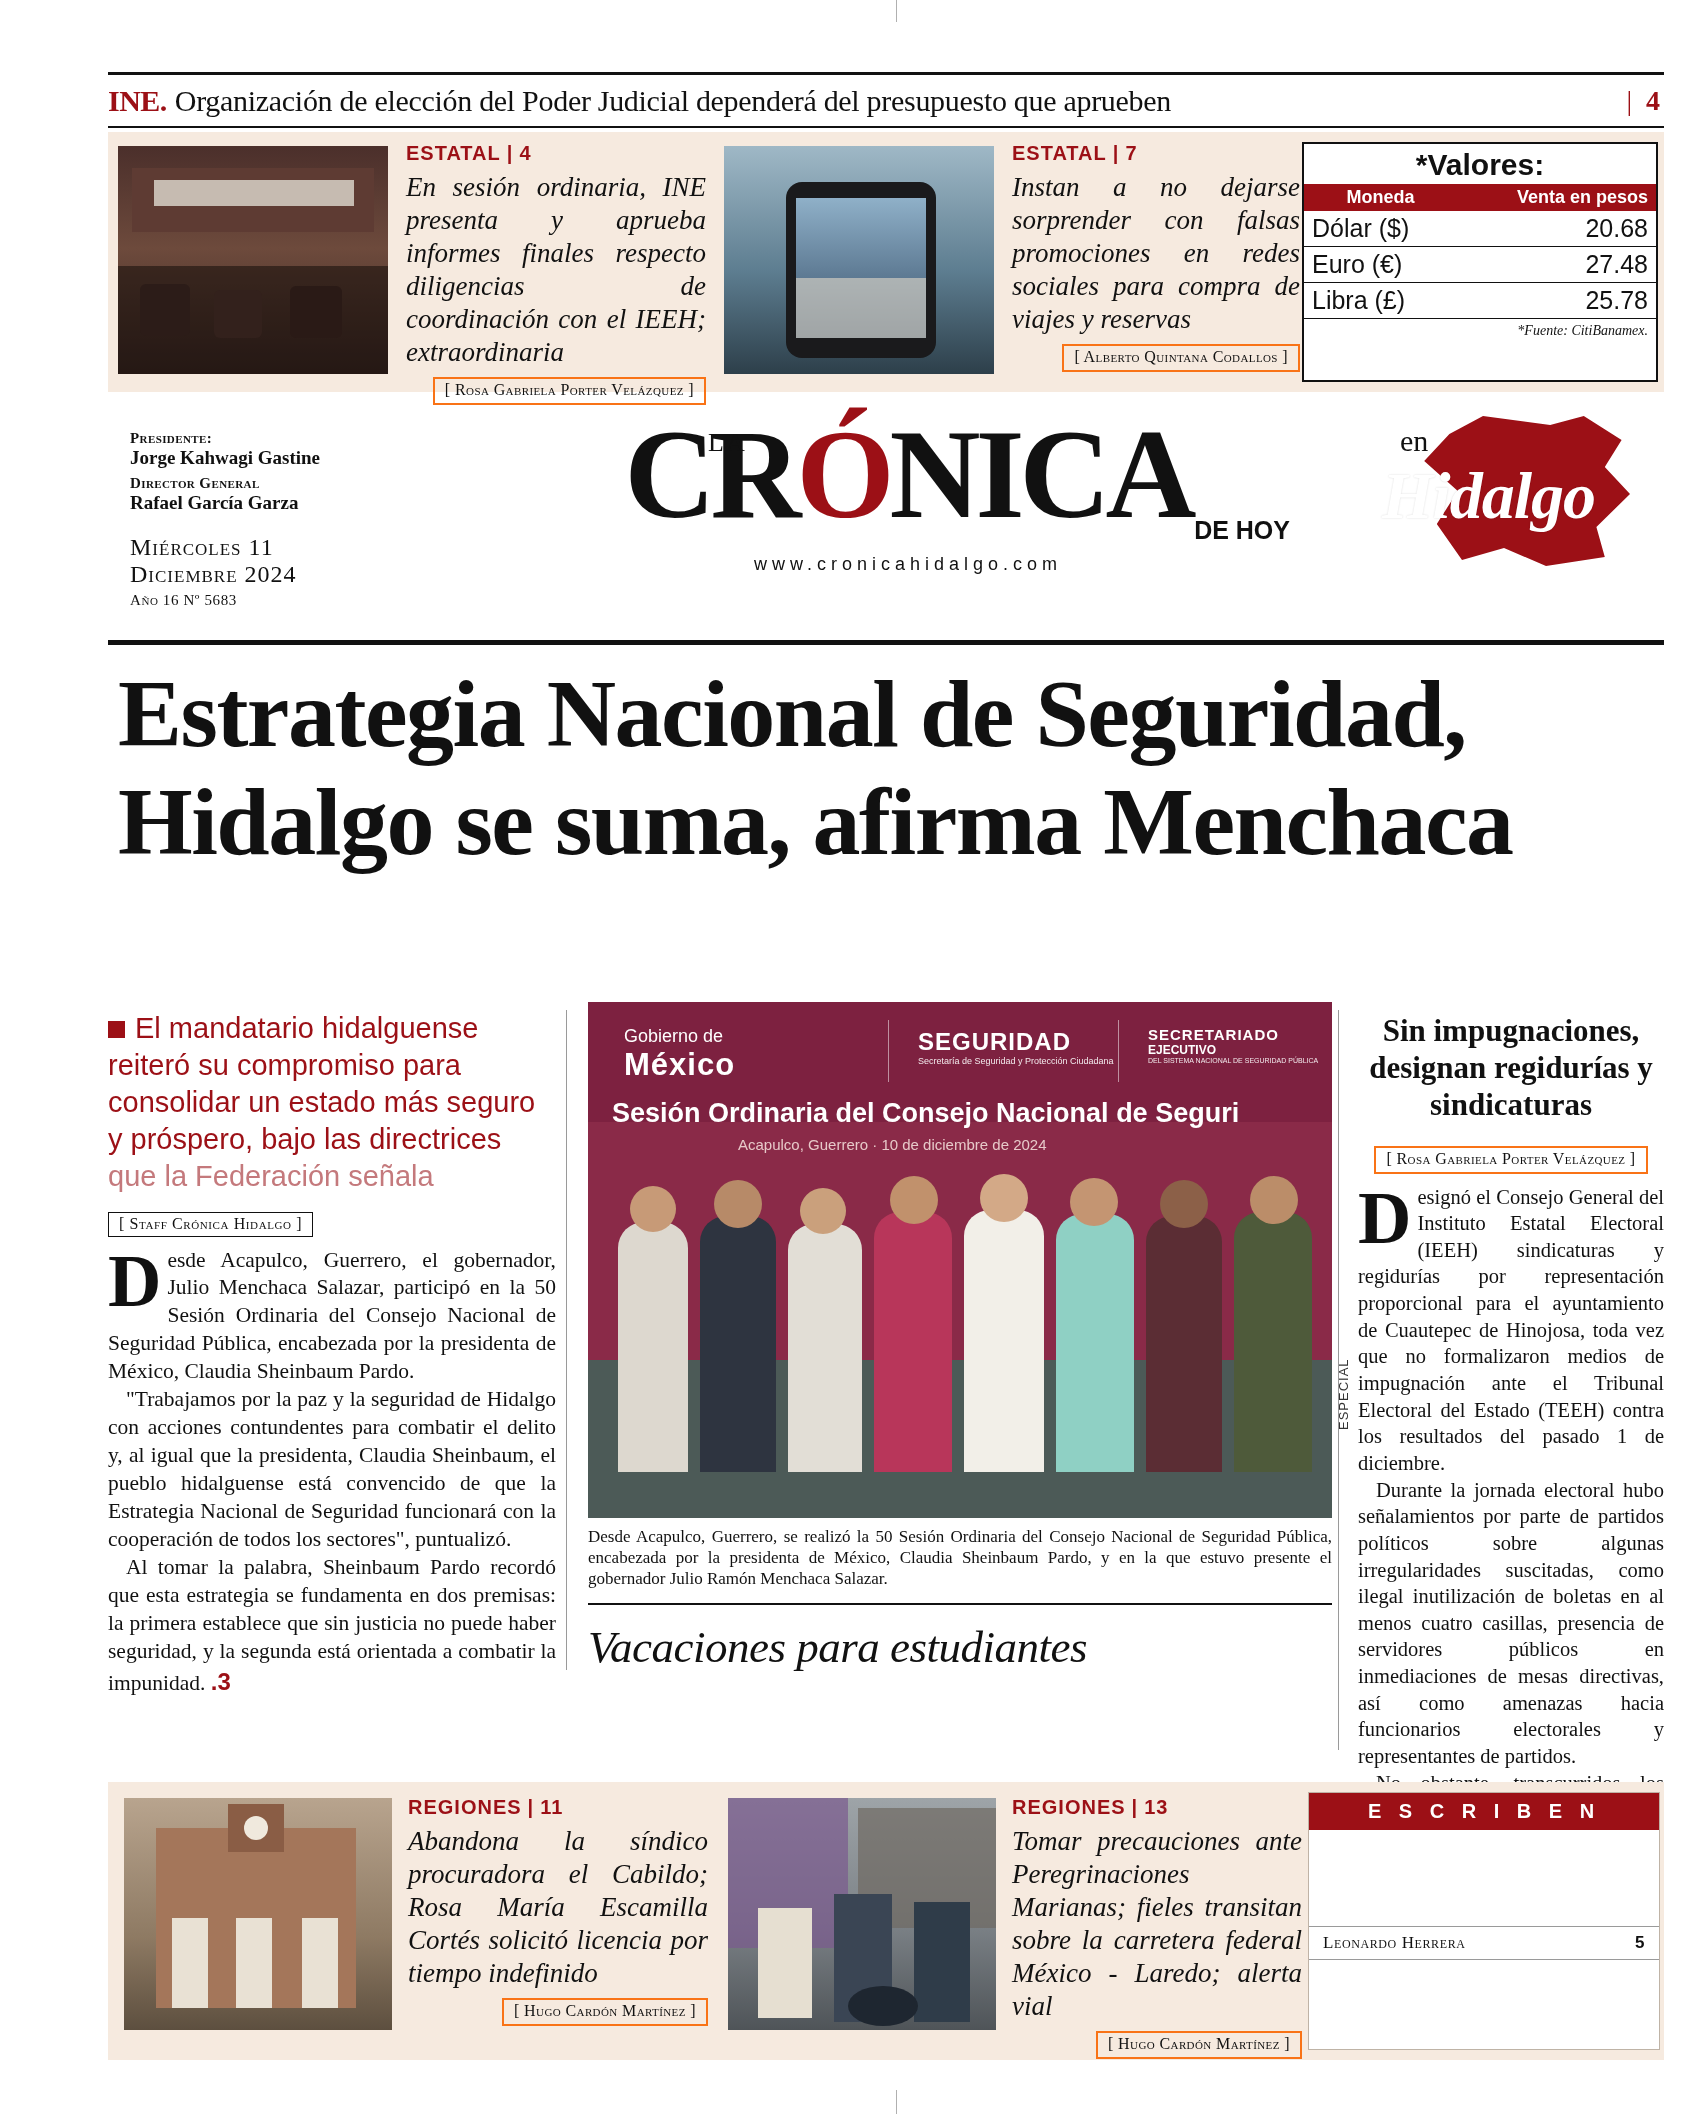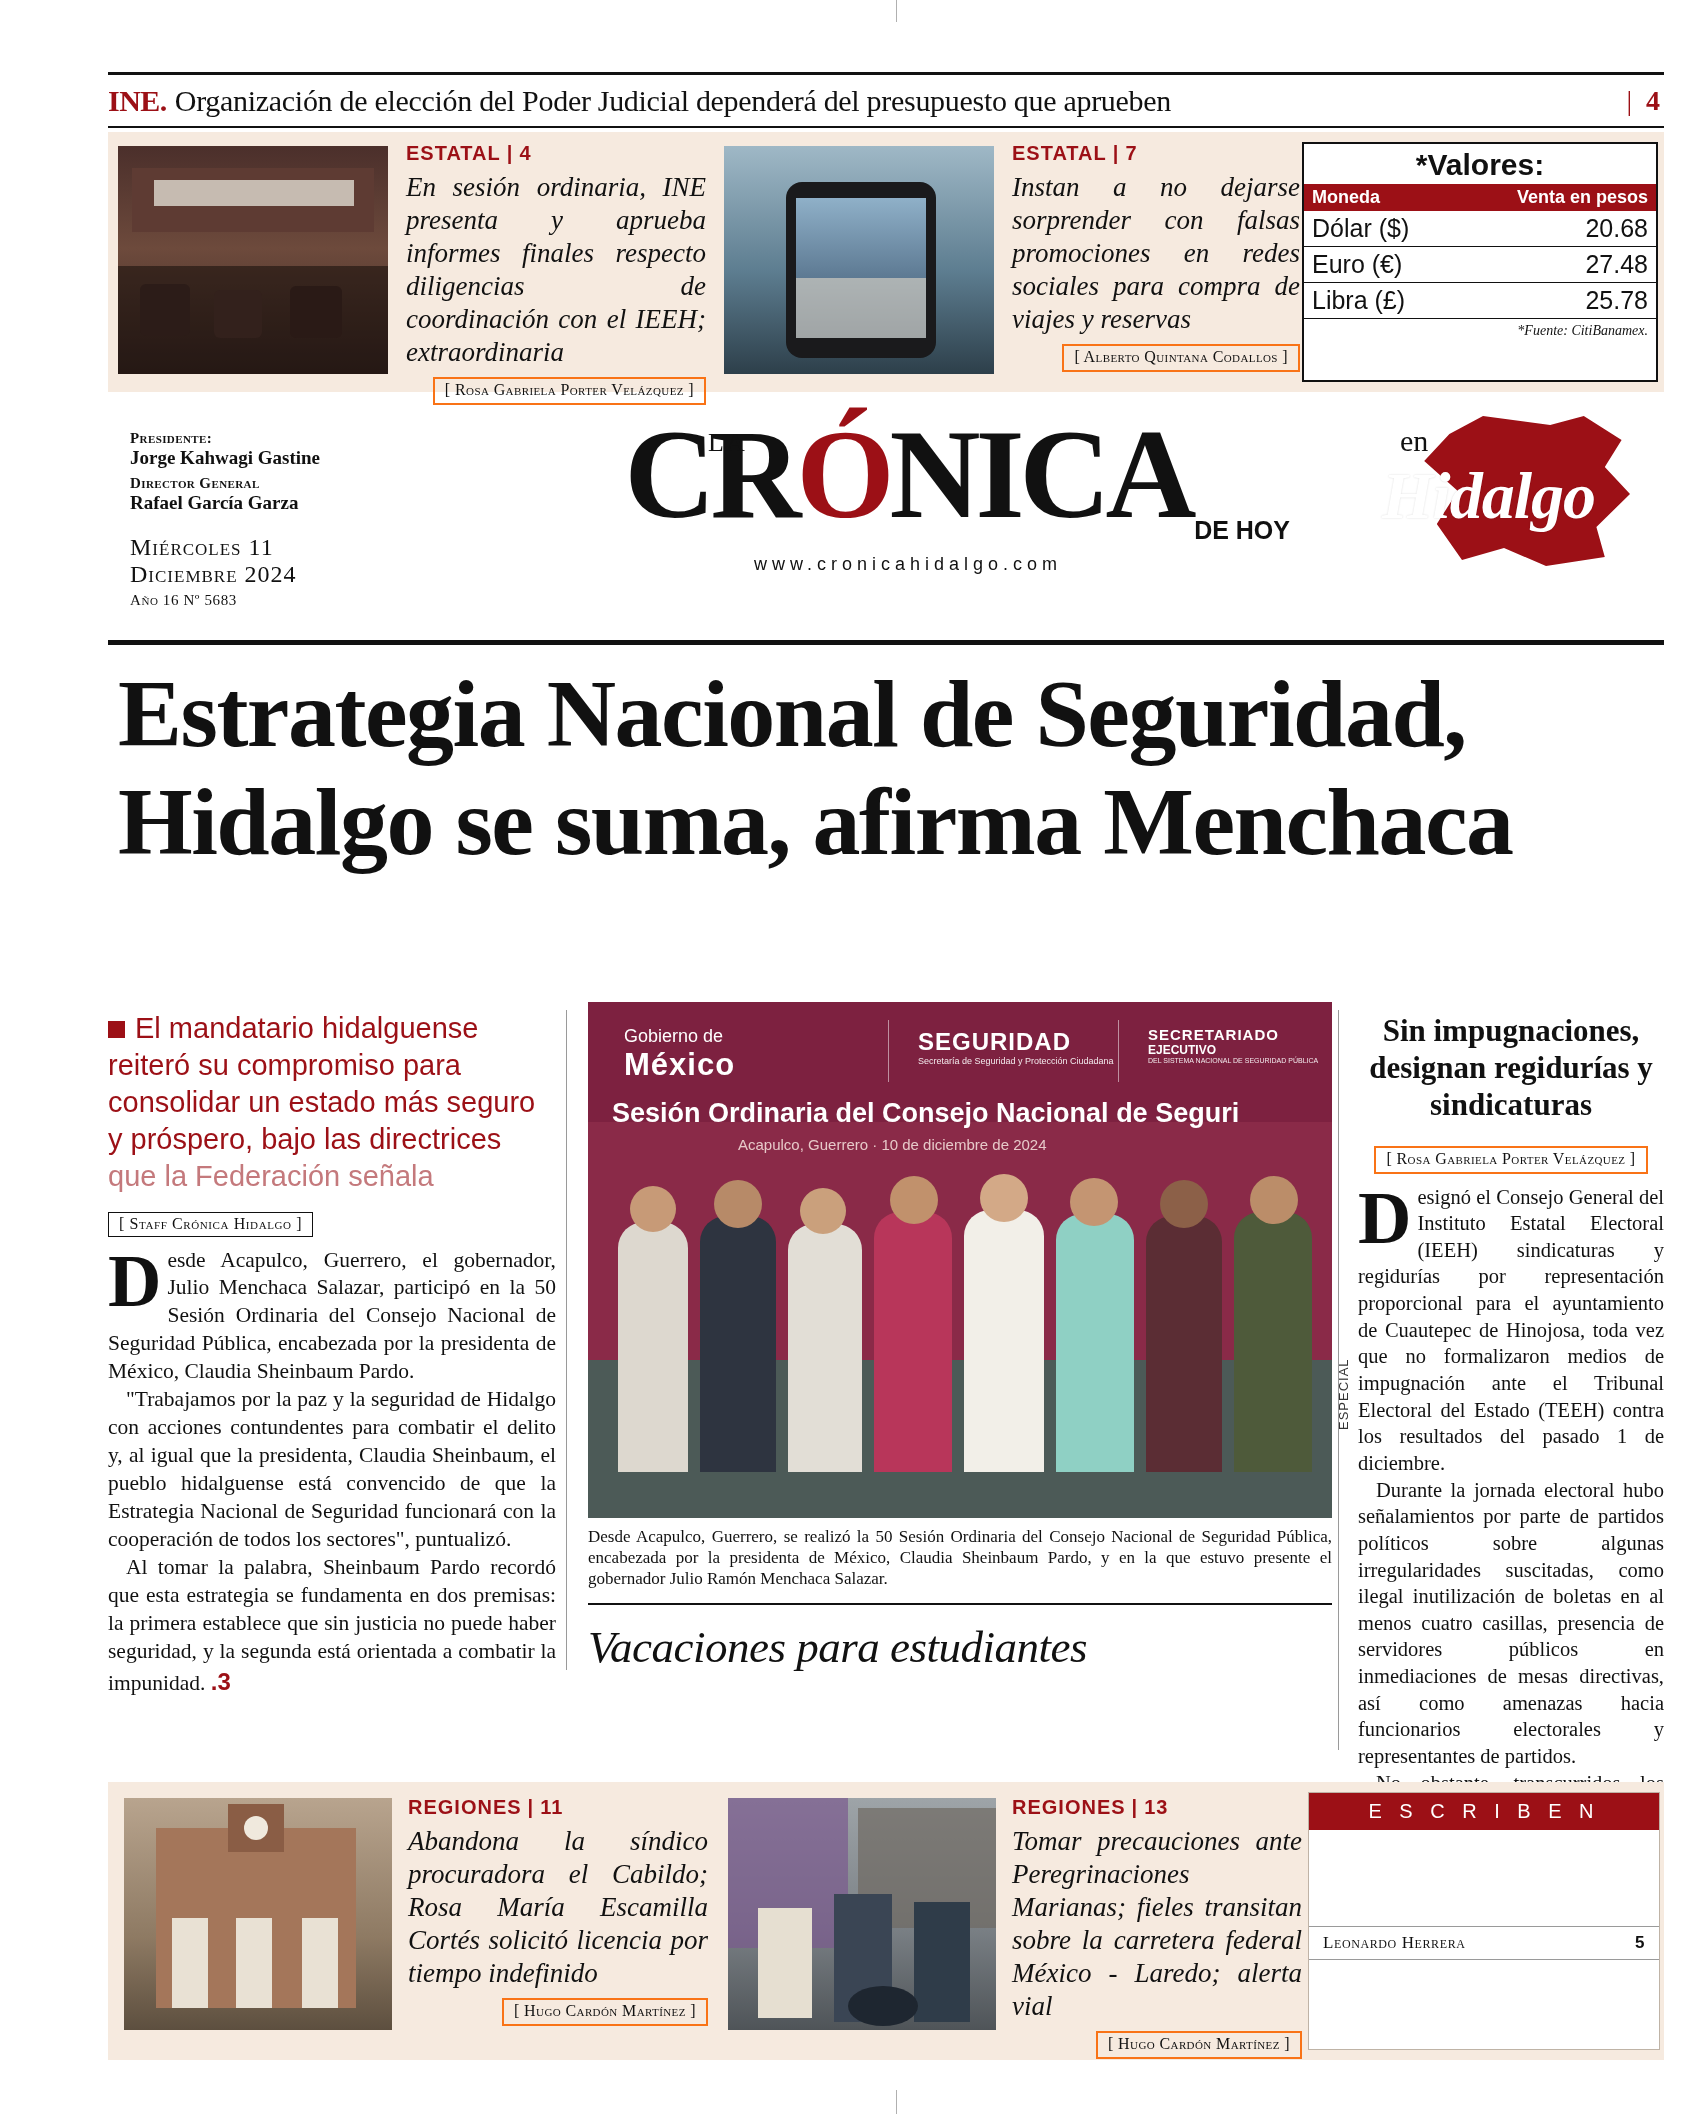--- a/index.html
+++ b/index.html
@@ -148,21 +148,21 @@
   }
   .valores table {
     width: 100%;
     border-collapse: collapse;
     font-family: "Liberation Sans", sans-serif;
   }
   .valores th {
     background: #9c1016;
     color: #fff;
     font-size: 18px;
-    text-align: left;
+    text-align: center;
     padding: 3px 8px;
     font-weight: bold;
   }
   .valores th.r { text-align: right; }
   .valores td {
     font-size: 25px;
     padding: 3px 8px;
     border-bottom: 1px solid #111;
   }
   .valores td.r { text-align: right; }
@@ -474,21 +474,21 @@
     height: 258px;
     background: #ffffff;
     border: 1px solid #bfb3a6;
     box-sizing: border-box;
   }
   .escriben .hd {
     background: #9c1016;
     color: #fff;
     text-align: center;
     font-family: "Liberation Sans", sans-serif;
-    font-weight: normal;
+    font-weight: bold;
     font-size: 20px;
     letter-spacing: 6px;
     padding: 7px 0;
   }
   .escriben .row {
     display: flex;
     justify-content: space-between;
     align-items: center;
     padding: 6px 14px;
     border-top: 1px solid #9a9a9a;

